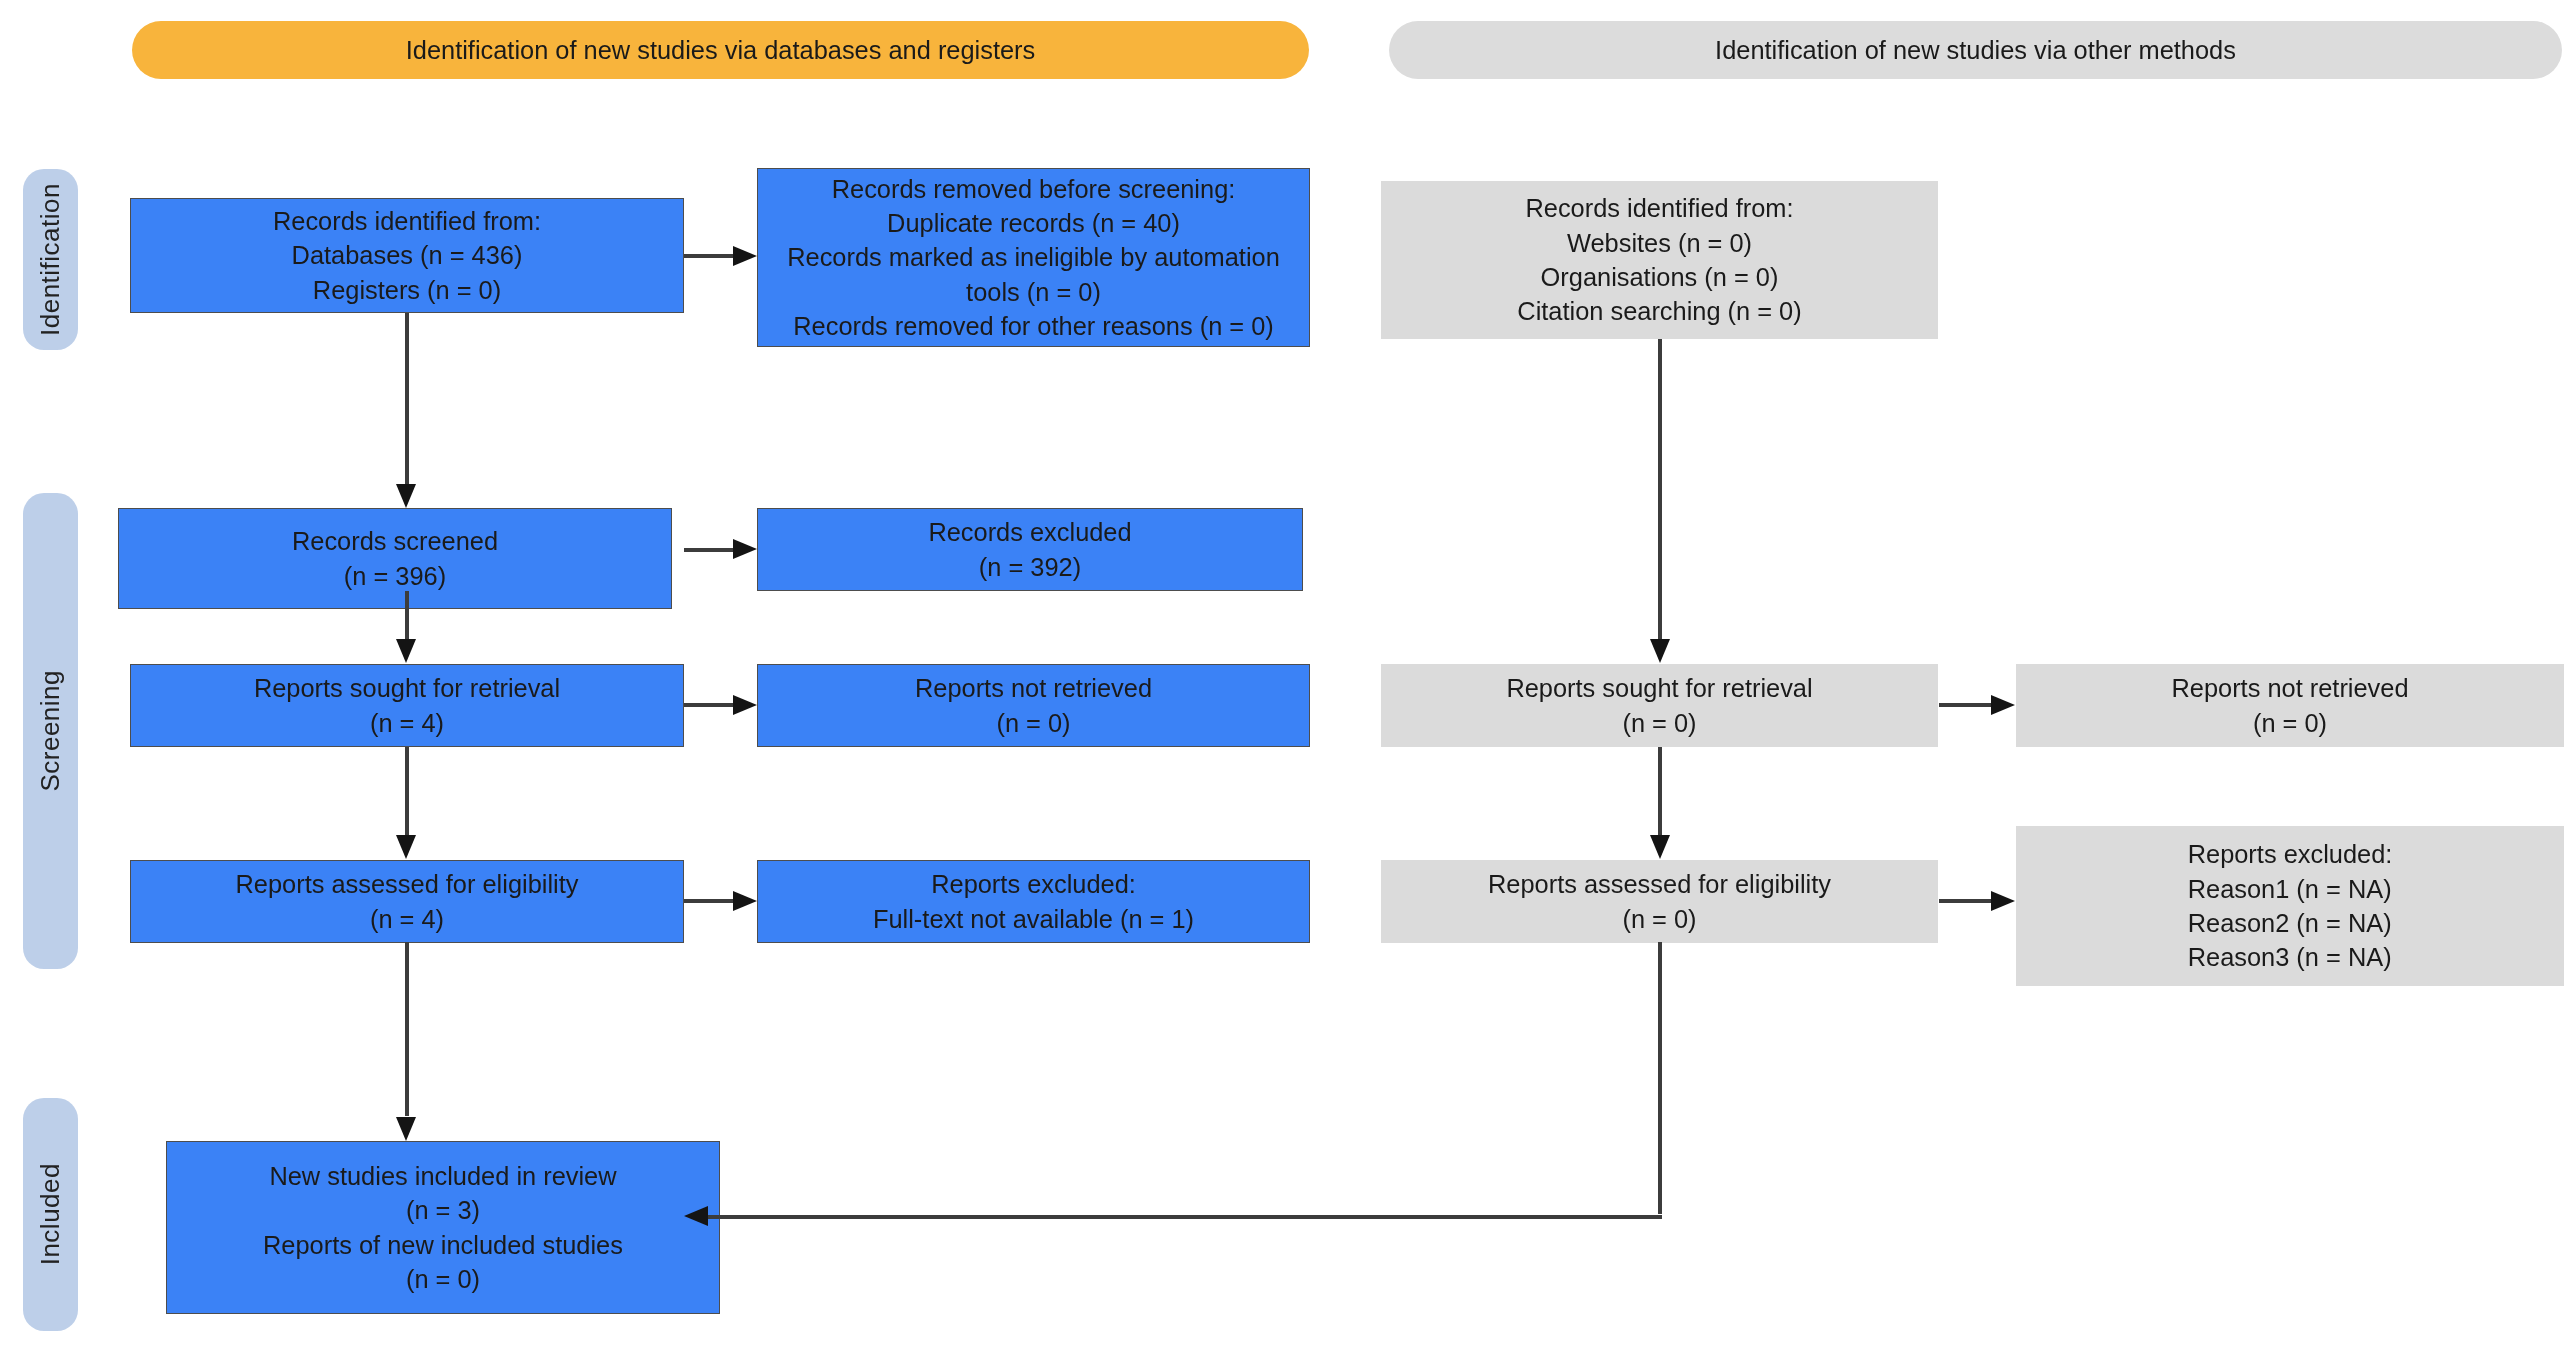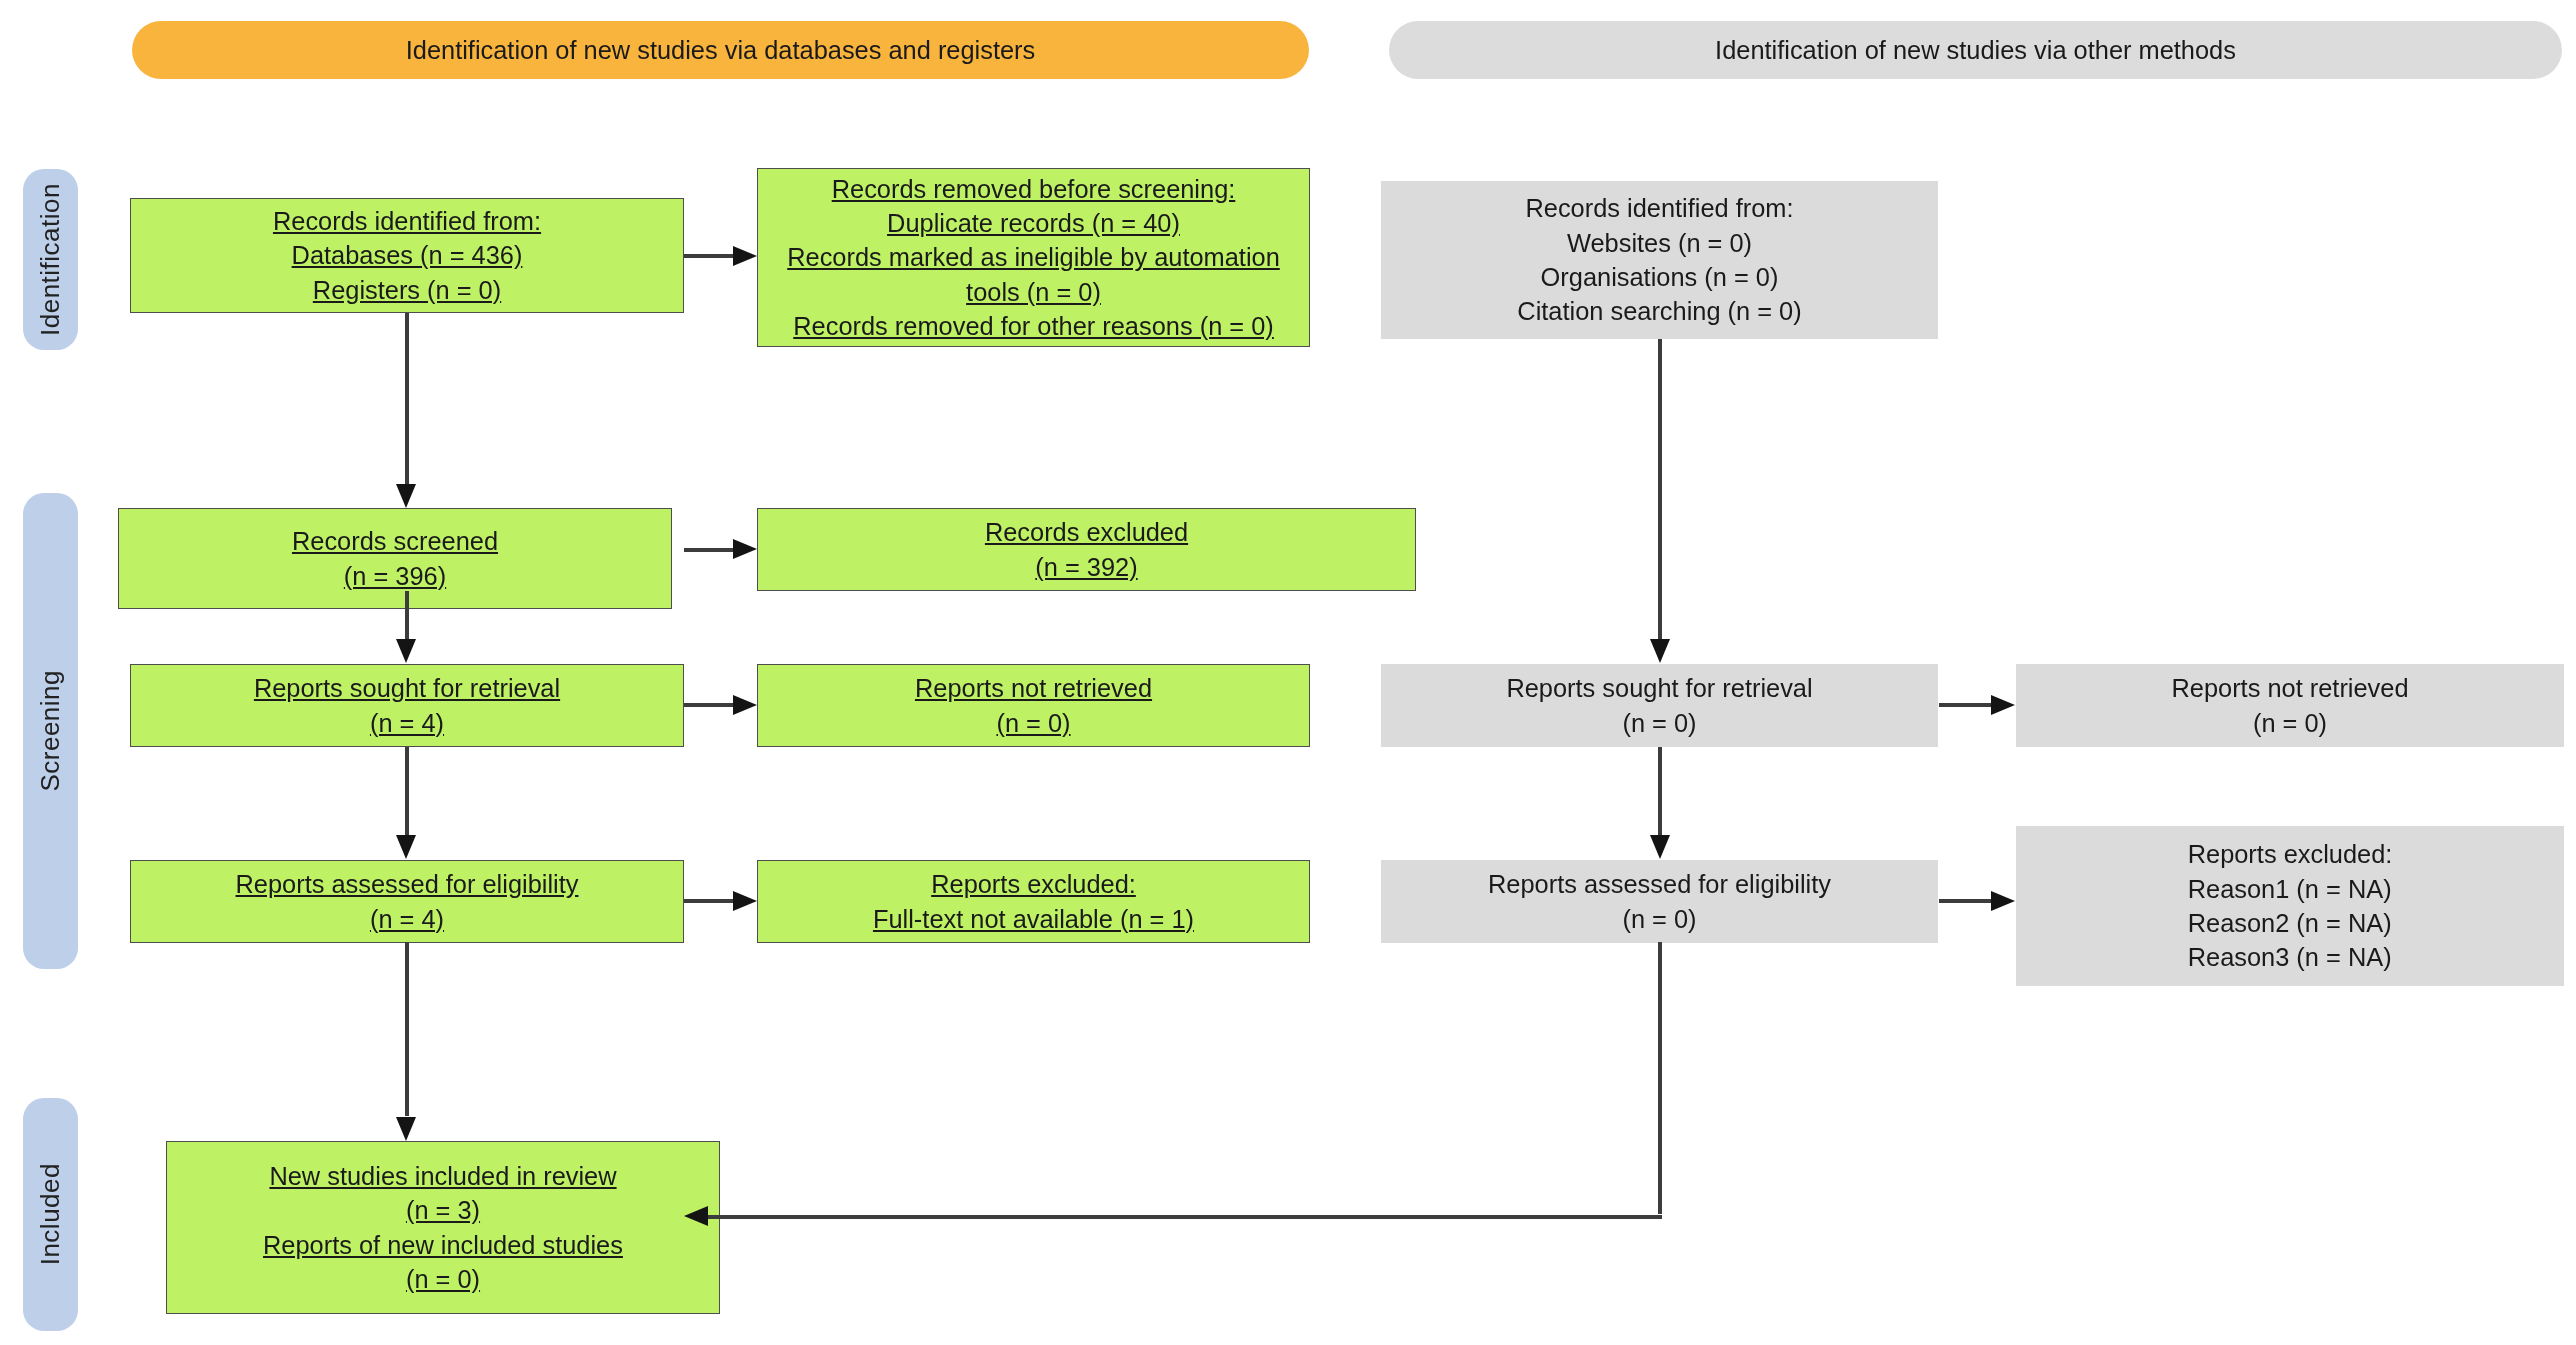--- a/index.html
+++ b/index.html
@@ -41,23 +41,22 @@
     letter-spacing: 0.5px;
   }
   .box {
     position: absolute;
     display: flex;
     align-items: center;
     justify-content: center;
     box-sizing: border-box;
   }
   .box.white {
-    background: #bef264;
+    background: #3b82f6;
     border: 1.9px solid #4d4d4d;
-    text-decoration: underline;
   }
   .box.gray {
     border: none;
   }
   .box .box-text {
     width: 100%;
     text-align: center;
     white-space: pre-line;
     font-size: 25.4px;
     line-height: 1.35;
@@ -146,21 +145,21 @@
 (n = 0)</div>
   </div>
 
   <div class="box white" style="left:757px; top:168px; width:553px; height:179px;">
     <div class="box-text">Records removed before screening:
 Duplicate records (n = 40)
 Records marked as ineligible by automation
 tools (n = 0)
 Records removed for other reasons (n = 0)</div>
   </div>
-  <div class="box white" style="left:757px; top:508px; width:659px; height:83px;">
+  <div class="box white" style="left:757px; top:508px; width:546px; height:83px;">
     <div class="box-text">Records excluded
 (n = 392)</div>
   </div>
   <div class="box white" style="left:757px; top:664px; width:553px; height:83px;">
     <div class="box-text">Reports not retrieved
 (n = 0)</div>
   </div>
   <div class="box white" style="left:757px; top:860px; width:553px; height:83px;">
     <div class="box-text">Reports excluded:
 Full-text not available (n = 1)</div>

